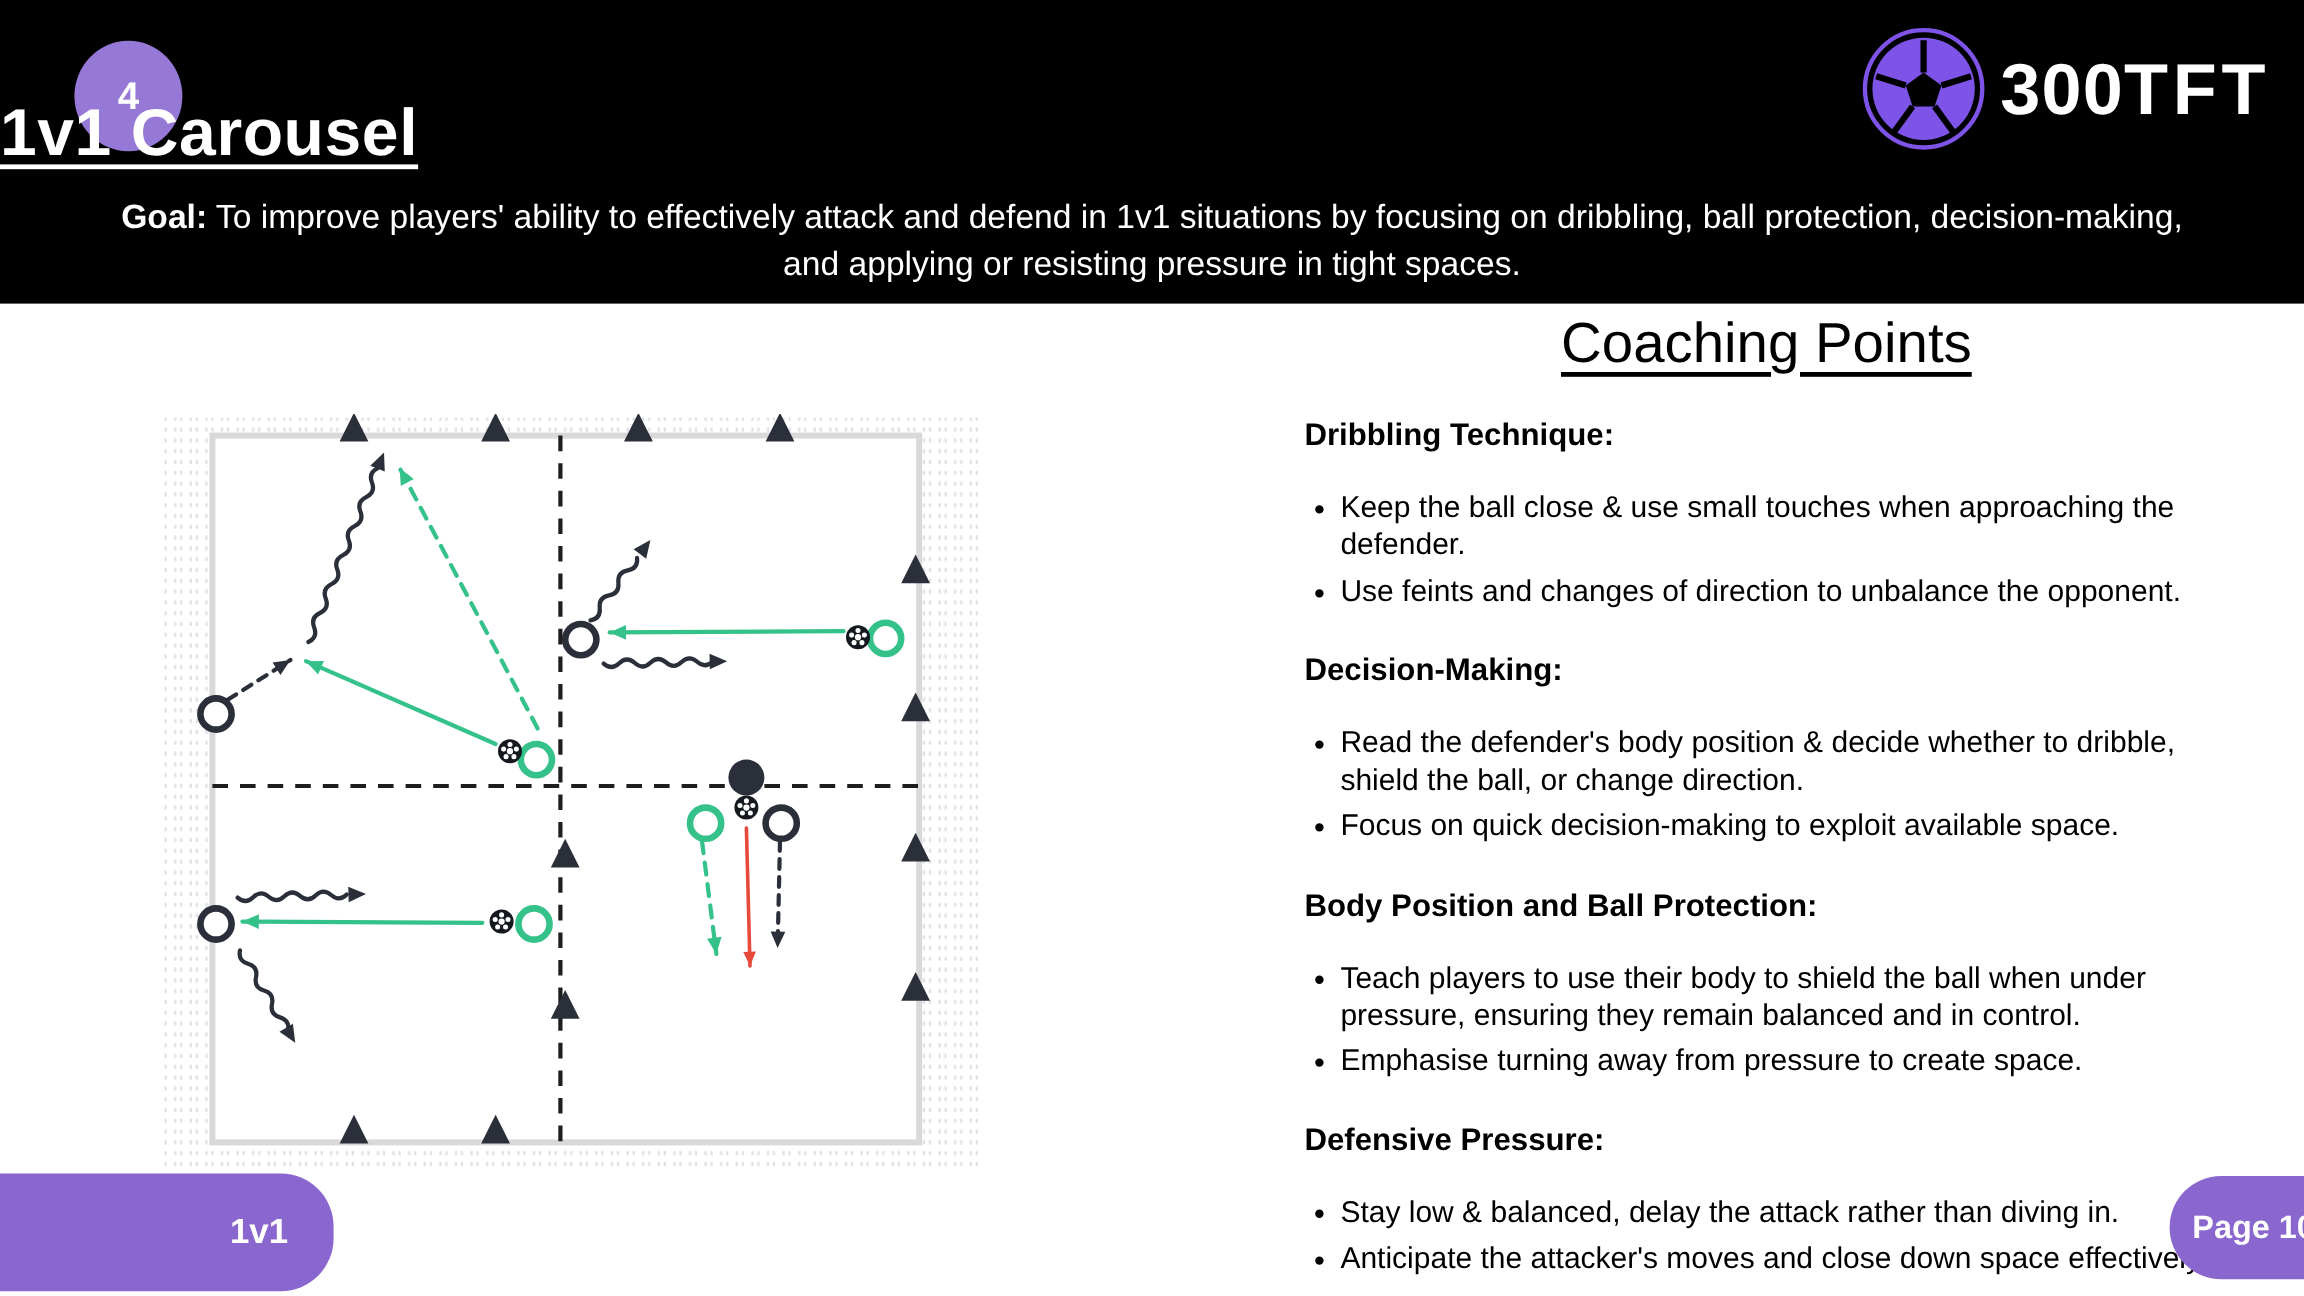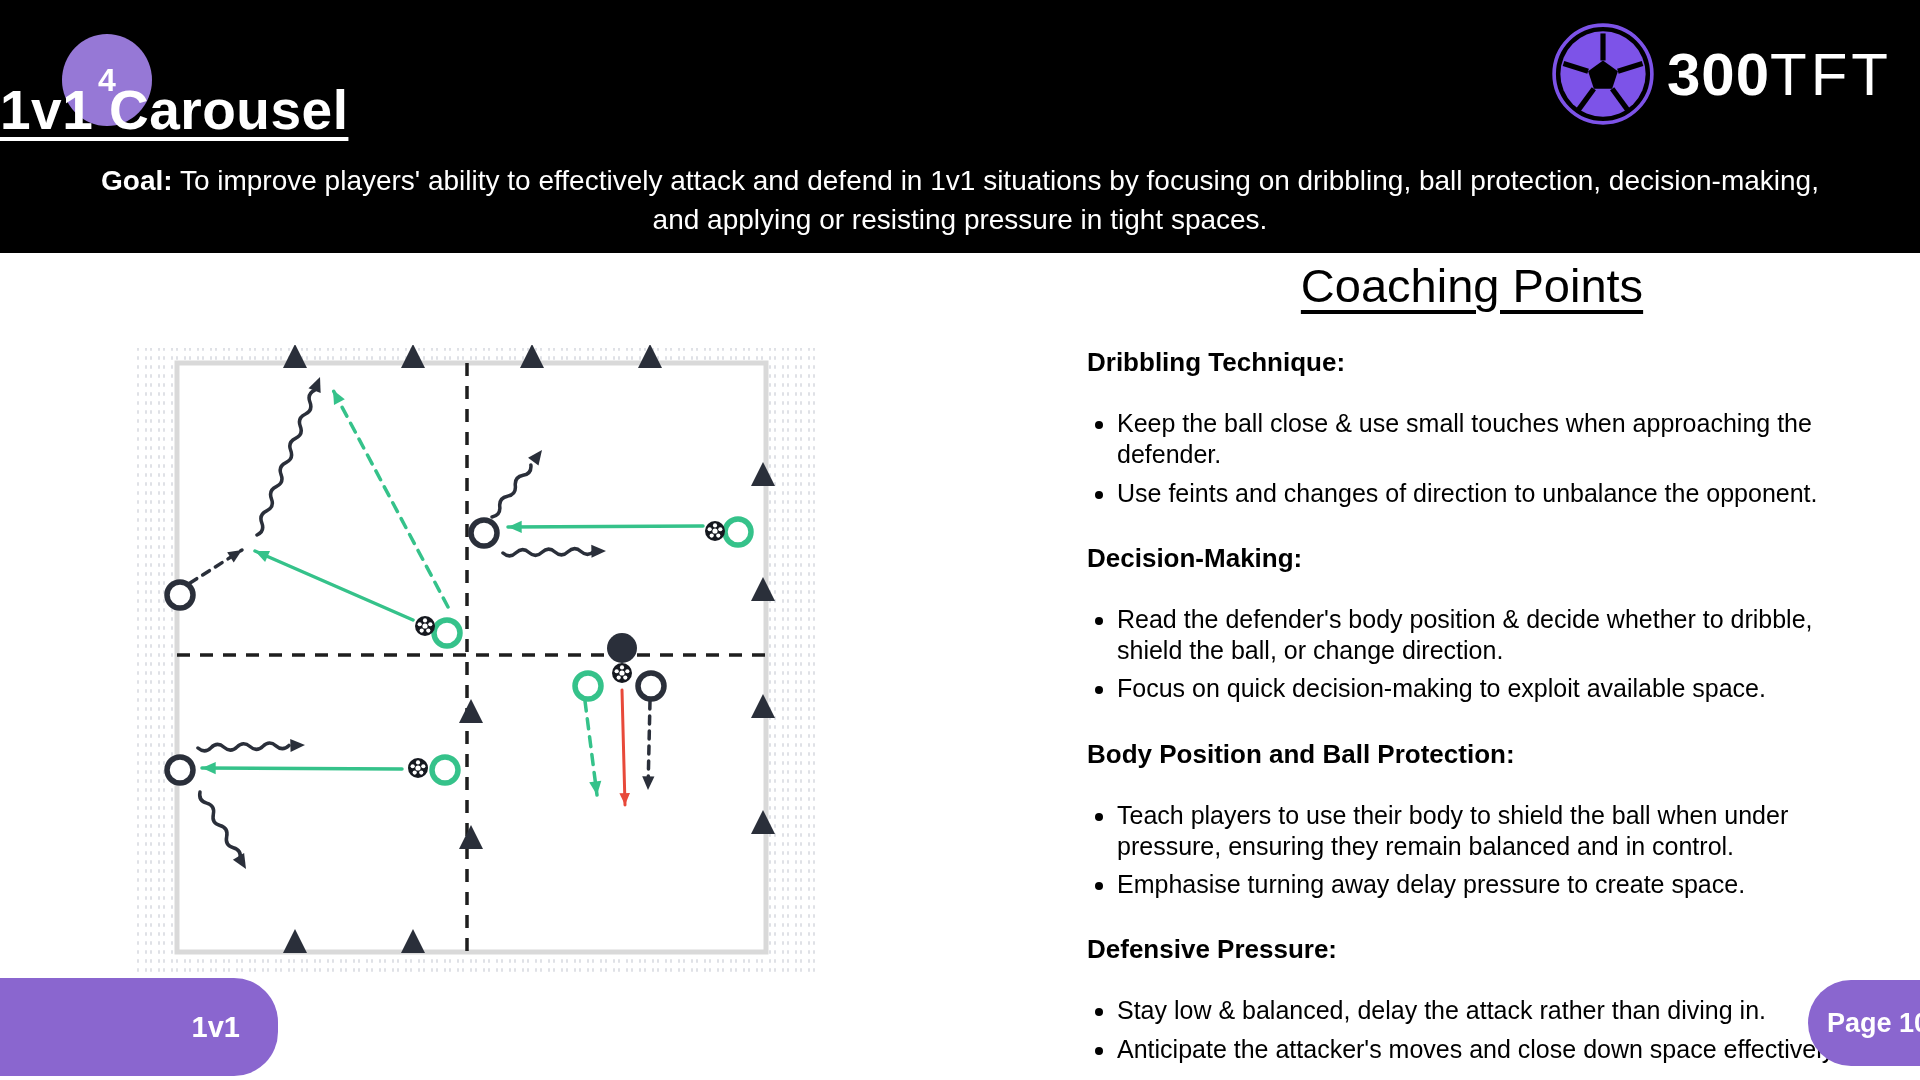--- a/index.html
+++ b/index.html
@@ -21,21 +21,21 @@
     text-decoration-thickness:4px; text-underline-offset:8px; letter-spacing:0.5px;
   }
   .goal {
     position:absolute; top:162px; left:50%; transform:translateX(-50%);
     width:1720px; text-align:center; font-size:28px; line-height:1.38;
   }
   .goal b { font-weight:bold; }
   .logo { position:absolute; right:28px; top:22px; display:flex; align-items:center; gap:12px; }
   .logo-text { font-size:60px; color:#fff; letter-spacing:1px; display:flex; align-items:baseline; }
   .logo-bold { font-weight:800; }
-  .logo-light { font-weight:400; letter-spacing:4px; }
+  .logo-light { font-weight:700; letter-spacing:4px; }
   
   .coaching { position:absolute; left:1087px; top:258px; width:770px; }
   .coaching h2 {
     margin:0 0 34px 0; text-align:center; font-size:47px; font-weight:normal;
     text-decoration:underline; text-decoration-thickness:4px; text-underline-offset:8px;
   }
   .cp-title { font-size:26px; font-weight:bold; margin:0 0 30px 0; }
   .cp-list { margin:0 0 34px 0; padding-left:30px; font-size:25px; line-height:1.25; }
   .cp-list li { margin-bottom:7px; }
   
@@ -214,21 +214,21 @@
         <li>Use feints and changes of direction to unbalance the opponent.</li>
       </ul>
       <div class="cp-title">Decision-Making:</div>
       <ul class="cp-list">
         <li>Read the defender's body position &amp; decide whether to dribble, shield the ball, or change direction.</li>
         <li>Focus on quick decision-making to exploit available space.</li>
       </ul>
       <div class="cp-title">Body Position and Ball Protection:</div>
       <ul class="cp-list">
         <li>Teach players to use their body to shield the ball when under pressure, ensuring they remain balanced and in control.</li>
-        <li>Emphasise turning away delay pressure to create space.</li>
+        <li>Emphasise turning away from pressure to create space.</li>
       </ul>
       <div class="cp-title">Defensive Pressure:</div>
       <ul class="cp-list">
         <li>Stay low &amp; balanced, delay the attack rather than diving in.</li>
         <li>Anticipate the attacker's moves and close down space effectively.</li>
       </ul>
     </div>
 </div>
 
 <div class="pill pill-left">

